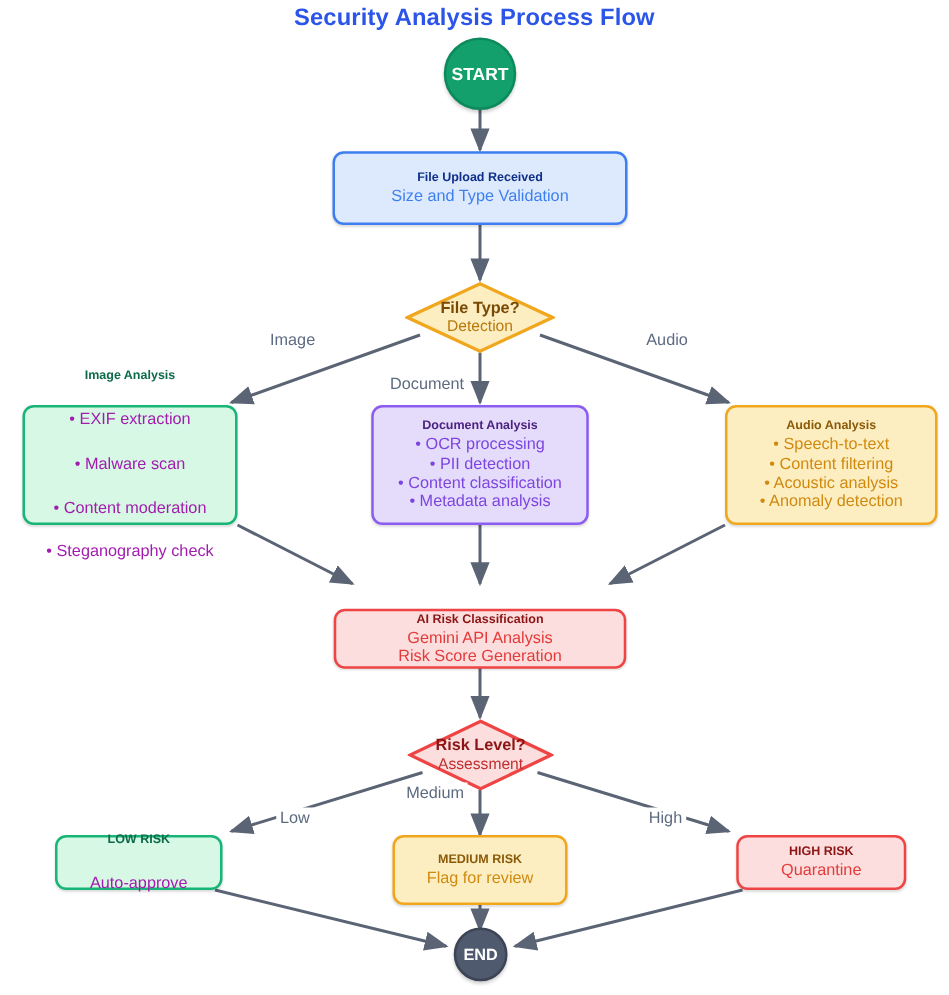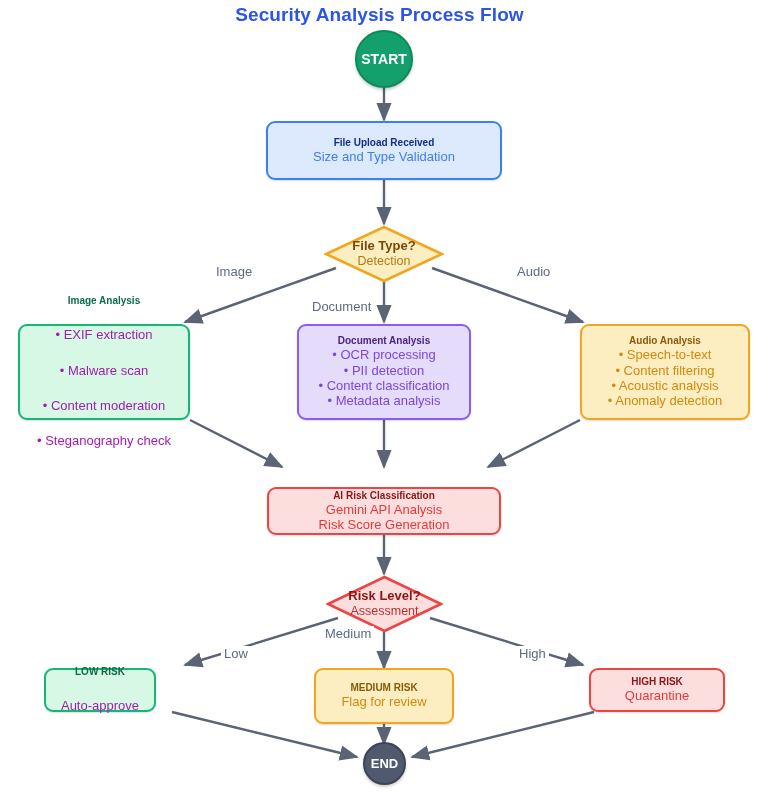--- a/index.html
+++ b/index.html
@@ -238,21 +238,21 @@
     <div class="d-text">
       <div class="d-title">Risk Level?</div>
       <div class="d-line">Assessment</div>
     </div>
   </div>
 
   <div class="edge-label" style="left:221px; top:646px;">Low</div>
   <div class="edge-label" style="left:322px; top:626px;">Medium</div>
   <div class="edge-label" style="left:516px; top:646px;">High</div>
 
-  <div class="node rnode n-green" style="left:44px; top:668px; width:112px; height:44px;">
+  <div class="node rnode n-green" style="left:44px; top:668px; width:134px; height:44px;">
     <div class="n-title">LOW RISK</div>
     <div class="n-line">Auto-approve</div>
   </div>
 
   <div class="node rnode n-amber" style="left:314px; top:668px; width:140px; height:56px;">
     <div class="n-title">MEDIUM RISK</div>
     <div class="n-line">Flag for review</div>
   </div>
 
   <div class="node rnode n-red" style="left:589px; top:668px; width:136px; height:44px;">

